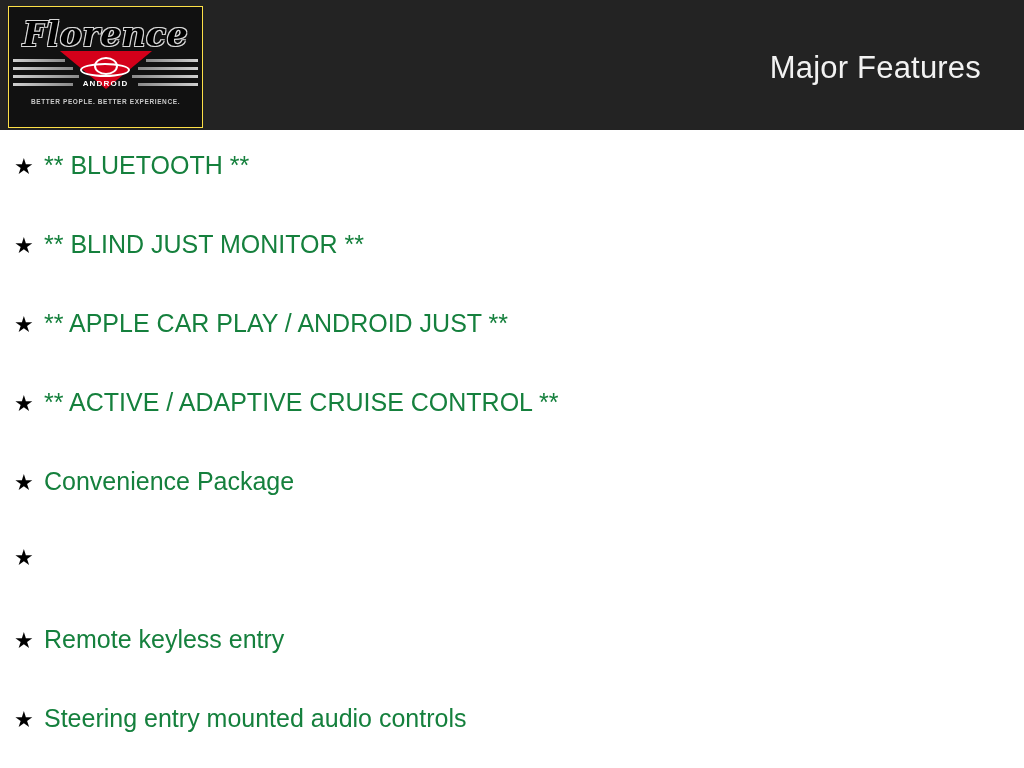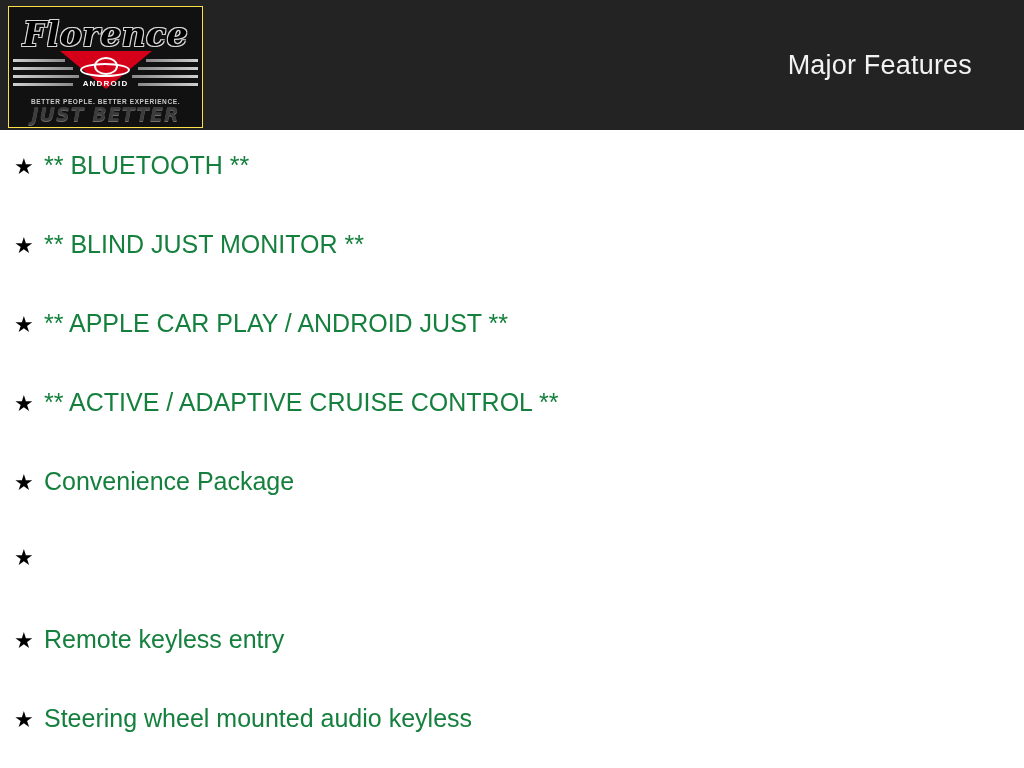--- a/index.html
+++ b/index.html
@@ -145,23 +145,23 @@
     font-style: italic;
     font-weight: bold;
     font-size: 19px;
     letter-spacing: 1px;
     color: #3c3c3c;
     text-shadow: 0 1px 0 #6e6e6e;
   }
 
   .header-title {
     position: absolute;
-    right: 52px;
+    right: 43px;
     top: 50px;
-    font-size: 27px;
+    font-size: 31px;
     color: #f2f2f2;
     letter-spacing: 0.2px;
   }
 
   
   .features {
     padding: 22px 0 0 14px;
   }
 
   .feature-row {
@@ -211,21 +211,20 @@
           <div class="ell ell-h"></div>
           <div class="ell ell-v"></div>
         </div>
 
         <div class="logo-script">Florence</div>
 
         <div class="logo-toyota-word">ANDROID</div>
 
         <div class="logo-tagline">BETTER PEOPLE. BETTER EXPERIENCE.</div>
 
-        <div class="logo-justbetter">JUST BETTER</div>
       </div>
     </div>
 
     <div class="header-title">Major Features</div>
   </div>
 
   <div class="features">
 
     <div class="feature-row">
       <span class="bullet">★</span>
@@ -256,17 +255,17 @@
       <span class="bullet">★</span>
     </div>
 
     <div class="feature-row">
       <span class="bullet">★</span>
       <span class="feature-text">Remote keyless entry</span>
     </div>
 
     <div class="feature-row">
       <span class="bullet">★</span>
-      <span class="feature-text">Steering wheel mounted audio keyless</span>
+      <span class="feature-text">Steering entry mounted audio controls</span>
     </div>
 
   </div>
 </div>
 
 </body></html>

